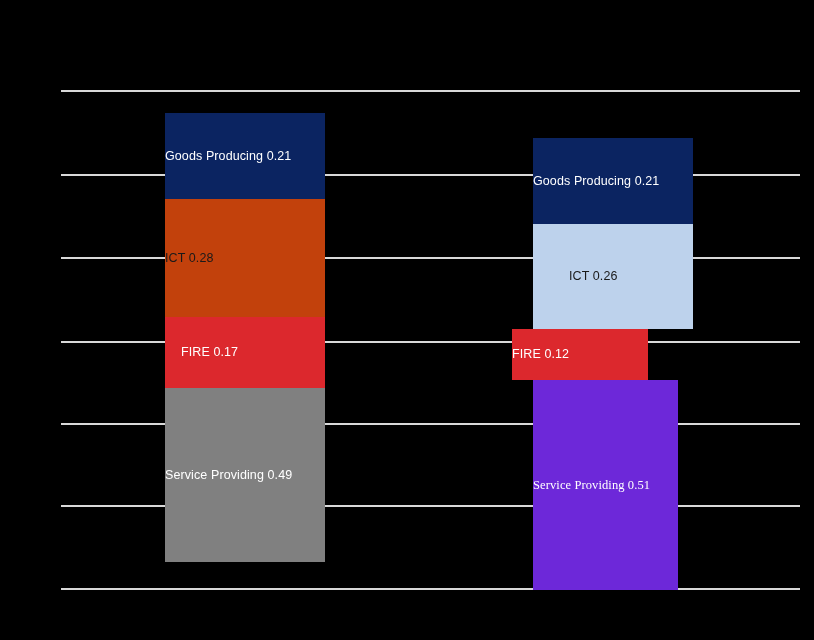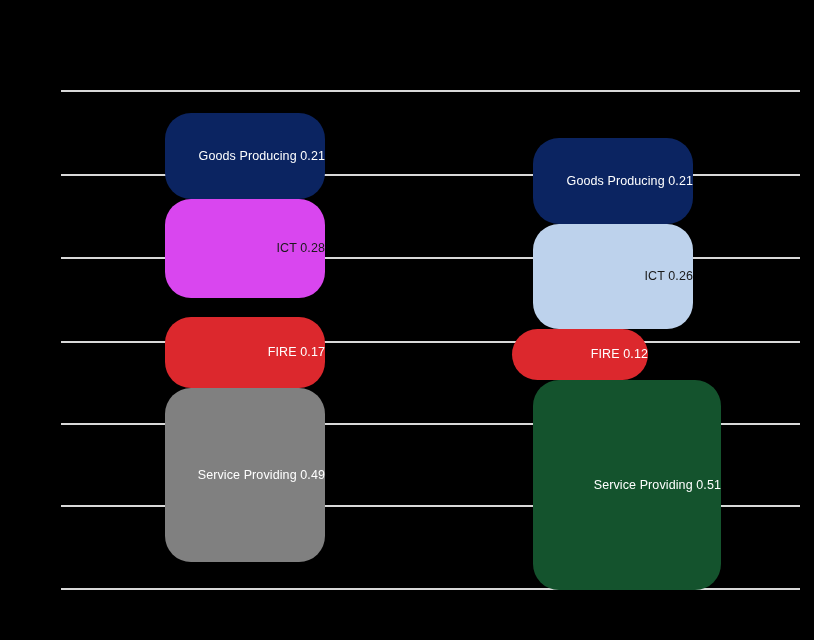--- a/index.html
+++ b/index.html
@@ -45,23 +45,22 @@
 
   
   .bar-group {
     position: absolute;
   }
   .bar-segment {
     position: absolute;
     box-sizing: border-box;
     display: flex;
     align-items: center;
-    justify-content: flex-end;
+    justify-content: flex-start;
     overflow: hidden;
-    border-radius: 26px;
   }
   .seg-label {
     color: #ffffff;
     font-size: 12.5px;
     line-height: 1.15;
     letter-spacing: 0.1px;
     white-space: nowrap;
     text-align: center;
     font-weight: 400;
   }
@@ -78,39 +77,39 @@
         <div class="gridline" style="left: 61px; top: 341px; width: 739px;"></div>
         <div class="gridline" style="left: 61px; top: 423px; width: 739px;"></div>
         <div class="gridline" style="left: 61px; top: 505px; width: 739px;"></div>
         <div class="gridline axis-line" style="left: 61px; top: 588px; width: 739px;"></div>
       </div>
     <div id="bars-layer">
         <div class="bar-group" style="left: 0px; top: 0px;">
           <div class="bar-segment" style="left: 165px; top: 113px; width: 160px; height: 86px; background: rgb(11, 36, 97);">
             <span class="seg-label" style="color: rgb(255, 255, 255);">Goods Producing 0.21</span>
           </div>
-          <div class="bar-segment" style="left: 165px; top: 199px; width: 160px; height: 99px; background: #d946ef;">
+          <div class="bar-segment" style="left: 165px; top: 199px; width: 160px; height: 118px; background: #c2410c;">
             <span class="seg-label" style="color: rgb(26, 26, 26);">ICT 0.28</span>
           </div>
           <div class="bar-segment" style="left: 165px; top: 317px; width: 160px; height: 71px; background: rgb(220, 40, 45);">
             <span class="seg-label" style="color: rgb(255, 255, 255); margin-left: 16px;">FIRE 0.17</span>
           </div>
           <div class="bar-segment" style="left: 165px; top: 388px; width: 160px; height: 174px; background: rgb(128, 128, 128);">
             <span class="seg-label" style="color: rgb(255, 255, 255);">Service Providing 0.49</span>
           </div>
         </div>
         <div class="bar-group" style="left: 0px; top: 0px;">
           <div class="bar-segment" style="left: 533px; top: 138px; width: 160px; height: 86px; background: rgb(11, 36, 97);">
             <span class="seg-label" style="color: rgb(255, 255, 255);">Goods Producing 0.21</span>
           </div>
           <div class="bar-segment" style="left: 533px; top: 224px; width: 160px; height: 105px; background: rgb(189, 210, 236);">
-            <span class="seg-label" style="color: rgb(26, 26, 26);">ICT 0.26</span>
+            <span class="seg-label" style="color: rgb(26, 26, 26); padding-left: 36px;">ICT 0.26</span>
           </div>
           <div class="bar-segment" style="left: 512px; top: 329px; width: 136px; height: 51px; background: rgb(220, 40, 45);">
             <span class="seg-label" style="color: rgb(255, 255, 255);">FIRE 0.12</span>
           </div>
-          <div class="bar-segment" style="left: 533px; top: 380px; width: 188px; height: 210px; background: #14532d;">
+          <div class="bar-segment" style="left: 533px; top: 380px; width: 145px; height: 210px; background: #6d28d9; font-family: Liberation Serif, serif;">
             <span class="seg-label" style="color: rgb(255, 255, 255);">Service Providing 0.51</span>
           </div>
         </div>
       </div>
   </div>
 </div>
 
 </body></html>

